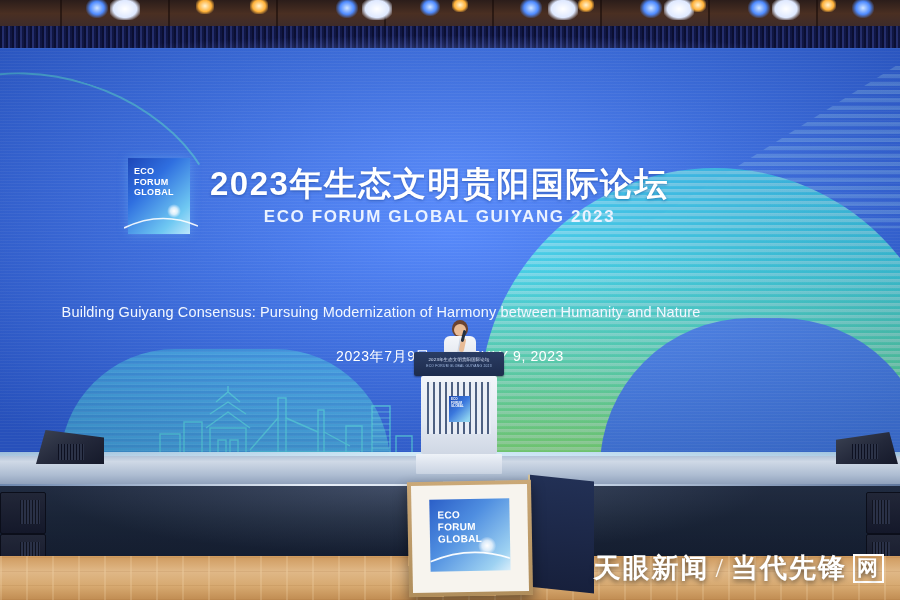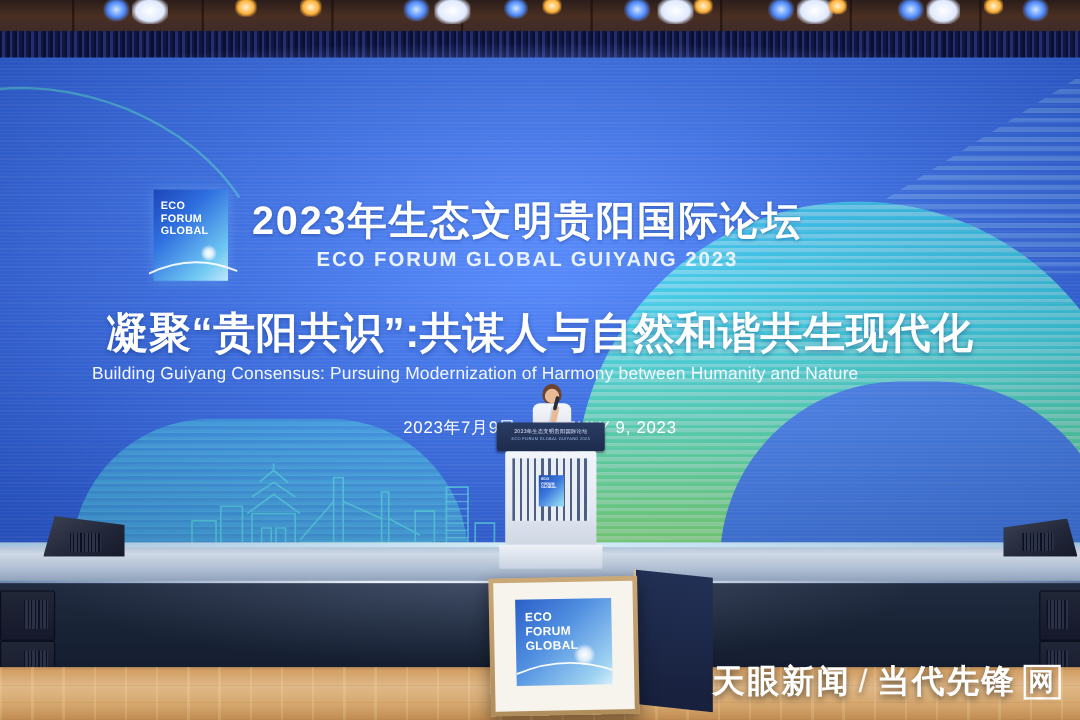--- a/index.html
+++ b/index.html
@@ -123,21 +123,21 @@
     color:#eaf2ff;font-weight:600;font-size:17px;letter-spacing:1.6px;line-height:22px;
     margin-top:3px;text-align:center;
   }
 
   .slogan-cn{
     position:absolute;left:0;top:206px;width:900px;text-align:center;
     color:#fff;font-weight:700;font-size:35px;letter-spacing:.5px;
     text-shadow:0 2px 4px rgba(0,35,110,.4);
   }
   .slogan-en{
-    position:absolute;left:16px;top:256px;width:760px;text-align:center;
+    position:absolute;left:1px;top:256px;width:760px;text-align:center;
     color:#f2f7ff;font-weight:400;font-size:14.5px;letter-spacing:.15px;
   }
   .dateline{
     position:absolute;left:0;top:300px;width:900px;text-align:center;
     color:#ffffff;font-size:14px;letter-spacing:.6px;
   }
   .dateline .gap{display:inline-block;width:34px;}
 
   
   .floor{
@@ -249,21 +249,21 @@
     transform:skewY(6deg);
     background:linear-gradient(180deg,#223055 0%,#17203c 100%);
     border-left:2px solid #d6c49c;
   }
 
   
   .watermark{position:absolute;right:16px;bottom:14px;text-align:right;}
   .wm-main{
     color:#ffffff;font-size:27px;font-weight:700;letter-spacing:2px;
     text-shadow:0 2px 5px rgba(0,0,0,.55);
-    font-family:Liberation Sans, sans-serif;
+    font-family:Liberation Serif, serif;
     display:flex;align-items:center;gap:6px;justify-content:flex-end;
   }
   .wm-box{border:2px solid #fff;padding:0 2px;font-size:21px;line-height:25px;}
   .wm-slash{font-weight:400;opacity:.9;}
   .wm-sub{color:rgba(255,255,255,.85);font-size:8px;letter-spacing:3px;margin-top:2px;
     display:flex;align-items:center;justify-content:flex-end;gap:5px;}
   .wm-rule{display:inline-block;width:44px;height:1px;background:rgba(255,255,255,.7);}
 </style>
 </head>
 <body>
@@ -356,21 +356,20 @@
             <path d="M0 22 Q37 4 74 20" stroke="#ffffff" stroke-width="1.6" fill="none" opacity="0.9"></path>
           </svg>
         </div>
       </div>
       <div class="titles">
         <div class="t-cn">2023年生态文明贵阳国际论坛</div>
         <div class="t-en">ECO FORUM GLOBAL GUIYANG 2023</div>
       </div>
     </div>
 
-    <div class="slogan-cn">凝聚“贵阳共识”:共谋人与自然和谐共生现代化</div>
     <div class="slogan-en">Building Guiyang Consensus: Pursuing Modernization of Harmony between Humanity and Nature</div>
 
     <div class="dateline">
       <span>2023年7月9日</span>
       <span class="gap"></span>
       <span>JULY 9, 2023</span>
     </div>
   </div>
 
   <div class="floor"></div>

